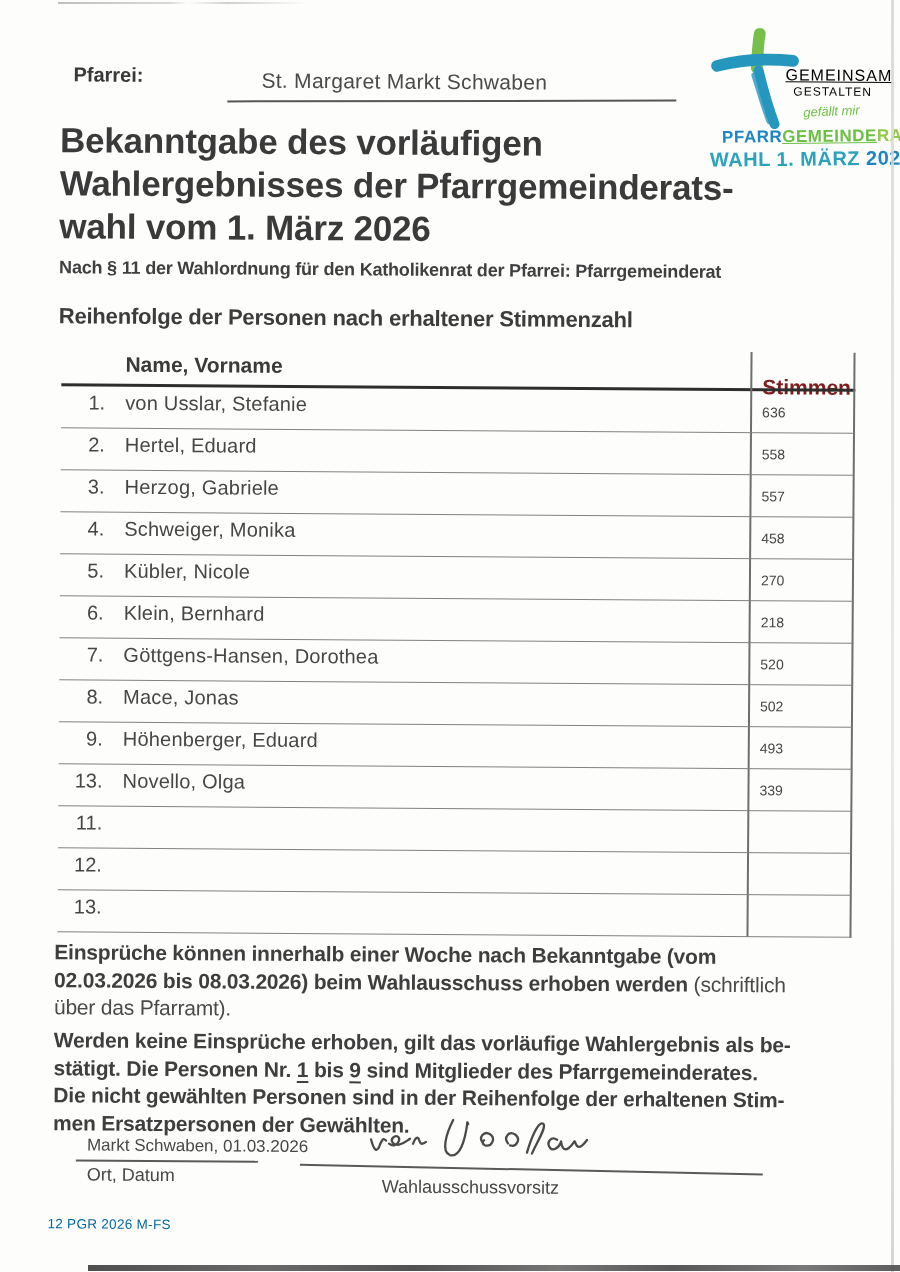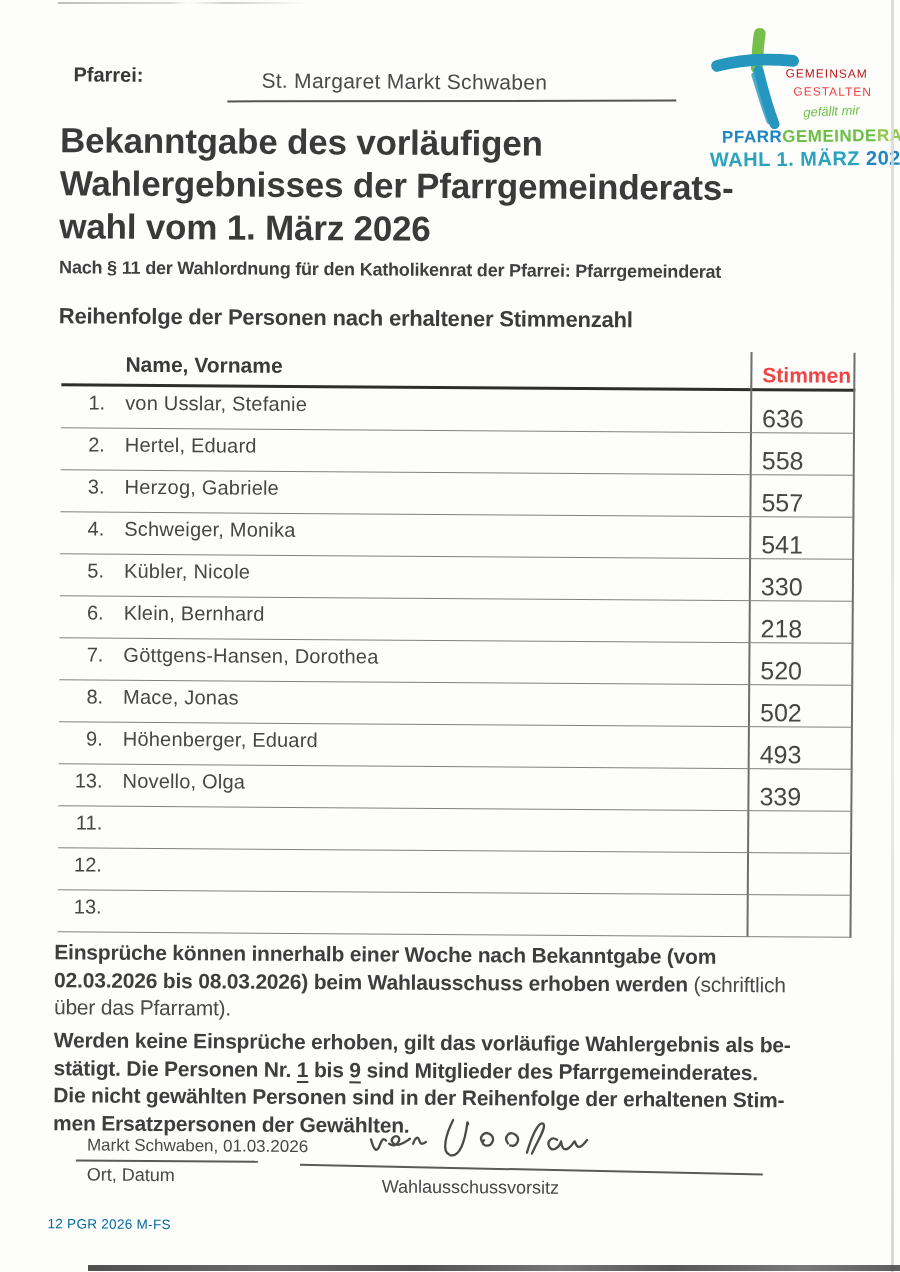--- a/index.html
+++ b/index.html
@@ -18,39 +18,39 @@
   .pfarrei-value { left:262px; top:70px; font-size:21px; color:#4a4a4a; letter-spacing:.3px; }
   .pfarrei-underline { left:228px; top:100px; width:449px; height:2px; background:#565656; transform:rotate(-.5deg); }
 
   .doc-title { left:61px; top:121px; font-size:35px; line-height:43px; font-weight:bold; color:#3a3a3a; letter-spacing:-.2px; }
   .doc-subtitle { left:61px; top:260px; font-size:18px; font-weight:bold; color:#404040; letter-spacing:-.2px; }
   .section-heading { left:61px; top:306px; font-size:22px; font-weight:bold; color:#3c3c3c; letter-spacing:-.2px; }
 
   
   .logo { left:700px; top:18px; width:200px; height:158px; }
   .logo .cross { position:absolute; left:8px; top:8px; width:95px; height:104px; }
-  .logo .l1 { position:absolute; left:86px; top:46px; font-size:12px; letter-spacing:1px; color:#b91c1c; }
-  .logo .l2 { position:absolute; left:94px; top:64px; font-size:12px; letter-spacing:1px; color:#ef4444; }
+  .logo .l1 { position:absolute; left:86px; top:46px; font-size:16px; letter-spacing:1px; color:#000000;text-decoration:underline; }
+  .logo .l2 { position:absolute; left:94px; top:64px; font-size:12px; letter-spacing:1px; color:#000000; }
   .logo .tagline { position:absolute; left:104px; top:83px; font-size:13px; font-style:italic; color:#6cbf45; transform:rotate(-3deg); }
   .logo .rats { position:absolute; left:23px; top:106px; font-size:17px; font-weight:bold; letter-spacing:.5px; transform:rotate(-1deg); white-space:nowrap; }
   .logo .wahl { position:absolute; left:11px; top:127px; font-size:20px; font-weight:bold; letter-spacing:.5px; transform:rotate(-1deg); white-space:nowrap; }
-  .c-blue { color:#1e87c2; } .c-green { color:#6cbf45; } .c-lgreen { color:#93c84b; } .c-teal { color:#2ba3bc; }
+  .c-blue { color:#1e87c2; } .c-green { color:#6cbf45;text-decoration:underline; } .c-lgreen { color:#93c84b; } .c-teal { color:#2ba3bc; }
   .wahl .c-teal { margin-right:6px; }
 
   
   .vote-table { left:64px; top:350px; width:794px; height:585px; }
   .vt-head-name { position:absolute; left:64px; top:5px; font-size:21px; font-weight:bold; color:#3a3a3a; }
-  .vt-head-votes { position:absolute; left:701px; top:11px; font-size:21px; font-weight:bold; color:#ef4444; }
+  .vt-head-votes { position:absolute; left:701px; top:23px; font-size:21px; font-weight:bold; color:#7f1d1d; }
   .vt-thick { position:absolute; left:0; top:36px; width:794px; height:3px; background:#2e2e2e; }
   .vt-vline-a { position:absolute; left:689px; top:0; width:2px; height:585px; background:#6e6e6e; }
   .vt-vline-b { position:absolute; left:792px; top:0; width:2px; height:585px; background:#6e6e6e; }
   .vt-row { position:absolute; left:0; width:794px; height:42px; border-bottom:1.5px solid #828282; }
   .vt-rank { position:absolute; left:0; top:5px; width:44px; text-align:right; font-size:20px; color:#464646; }
   .vt-name { position:absolute; left:64px; top:5px; font-size:20px; color:#464646; letter-spacing:.2px; }
-  .vt-votes { position:absolute; left:701px; top:13px; font-size:25px; color:#464646; }
+  .vt-votes { position:absolute; left:701px; top:13px; font-size:14px; color:#464646; }
 
   
   .para { left:61px; width:800px; font-size:21px; line-height:27.5px; font-weight:bold; color:#3e3e3e; letter-spacing:-.2px; }
   .para-objection { top:941px; }
   .para-confirm { top:1029px; }
   .normal { font-weight:normal; color:#4a4a4a; }
   .u-num { text-decoration:underline; text-underline-offset:4px; text-decoration-thickness:2px; }
 
   
   .place-date { left:95px; top:1138px; font-size:17px; color:#474747; }
@@ -118,26 +118,26 @@
         <span class="vt-votes">558</span>
       </div>
     <div class="vt-row" style="top:123px">
         <span class="vt-rank">3.</span>
         <span class="vt-name">Herzog, Gabriele</span>
         <span class="vt-votes">557</span>
       </div>
     <div class="vt-row" style="top:165px">
         <span class="vt-rank">4.</span>
         <span class="vt-name">Schweiger, Monika</span>
-        <span class="vt-votes">541</span>
+        <span class="vt-votes">458</span>
       </div>
     <div class="vt-row" style="top:207px">
         <span class="vt-rank">5.</span>
         <span class="vt-name">Kübler, Nicole</span>
-        <span class="vt-votes">330</span>
+        <span class="vt-votes">270</span>
       </div>
     <div class="vt-row" style="top:249px">
         <span class="vt-rank">6.</span>
         <span class="vt-name">Klein, Bernhard</span>
         <span class="vt-votes">218</span>
       </div>
     <div class="vt-row" style="top:291px">
         <span class="vt-rank">7.</span>
         <span class="vt-name">Göttgens-Hansen, Dorothea</span>
         <span class="vt-votes">520</span>

